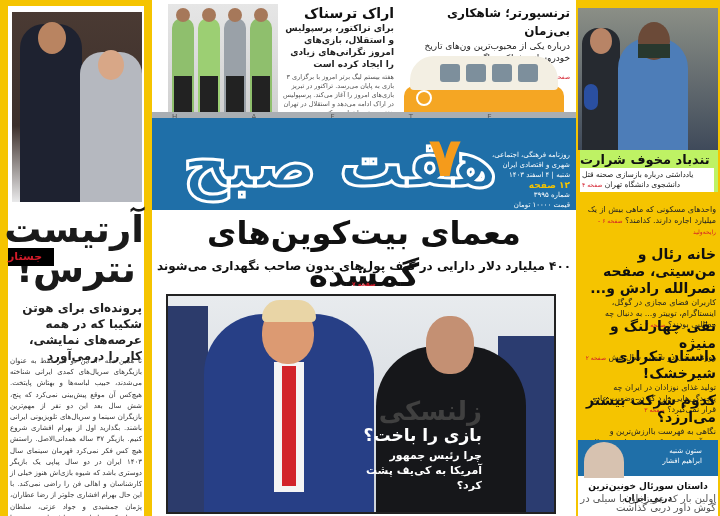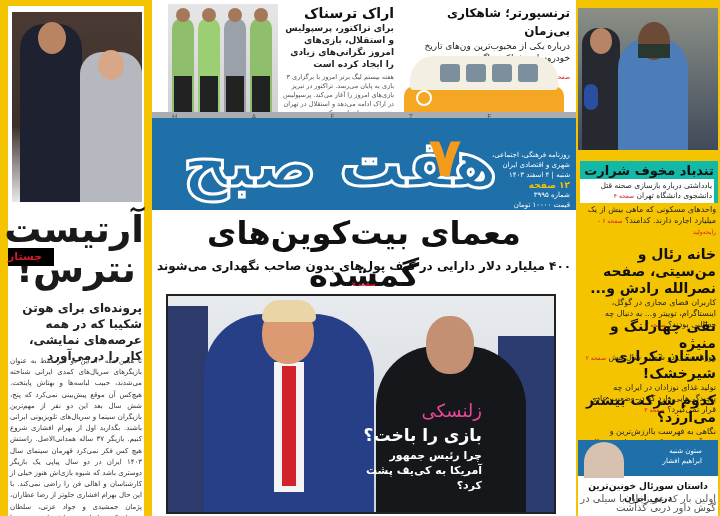--- a/index.html
+++ b/index.html
@@ -53,33 +53,33 @@
 .trump{left:36px;top:18px;width:170px;height:210px;background:#273f86;border-radius:60px 60px 0 0}
 .trump .head{left:58px;top:-10px;width:52px;height:60px;background:#dc9a72;border-radius:48%}
 .trump .hair{left:58px;top:-14px;width:54px;height:22px;background:#e9d5a6;border-radius:24px 24px 6px 6px}
 .trump .shirt{left:70px;top:48px;width:30px;height:130px;background:#f4f4f4}
 .trump .tie{left:78px;top:52px;width:14px;height:120px;background:#d2232a}
 .zel{left:208px;top:50px;width:150px;height:180px;background:#16171a;border-radius:60px 60px 0 0}
 .zel .head{left:50px;top:-30px;width:48px;height:58px;background:#c49073;border-radius:46%}
 .bg-man{left:0;top:10px;width:40px;height:210px;background:#2c3b6b}
 .bg-man2{left:330px;top:40px;width:60px;height:190px;background:#2b3c70}
 #zel-text{left:358px;top:398px;width:124px;text-align:right;direction:rtl}
-#zel-text .t1{font-size:18px;font-weight:normal;color:#ec4899;line-height:26px}
+#zel-text .t1{font-size:26px;font-weight:bold;color:#404040;line-height:26px}
 #zel-text .t2{font-size:17px;font-weight:bold;color:#fff;line-height:22px}
 #zel-text .t3{font-size:11px;font-weight:bold;color:#fff;line-height:15px;margin-top:2px}
 
 #right{left:576px;top:0;width:144px;height:516px;background:#f5c400}
 #right-photo{left:578px;top:8px;width:140px;height:142px;background:linear-gradient(180deg,#8b8f86 0%,#3f4a5a 100%);overflow:hidden}
 .suspect{left:40px;top:30px;width:70px;height:112px;background:#4d7db8;border-radius:30px 30px 0 0}
 .suspect .h{left:20px;top:-16px;width:32px;height:38px;background:#6b4a38;border-radius:50%}
 .suspect .m{left:20px;top:6px;width:32px;height:14px;background:#28382e}
 .onlooker{left:4px;top:20px;width:38px;height:122px;background:#262a30;border-radius:16px 16px 0 0}
 .onlooker .h{left:8px;top:0;width:22px;height:26px;background:#b88466;border-radius:50%}
 .mic{left:6px;top:76px;width:14px;height:26px;background:#2a4fa0;border-radius:7px}
-#right-photo-cap{left:580px;top:161px;width:138px;background:#14b8a6;padding:2px 4px 0 0;text-align:right}
+#right-photo-cap{left:580px;top:150px;width:138px;background:#bef264;padding:2px 4px 0 0;text-align:left}
 #right-photo-cap .t{font-size:13px;font-weight:bold;color:#111;line-height:16px}
 #right-photo-cap .s{font-size:7.5px;color:#222;line-height:10px;background:#fff;padding:2px}
 .rs{position:absolute;left:580px;width:136px;text-align:right}
 .rs .t{font-size:14px;font-weight:bold;color:#111;line-height:17px}
 .rs .s{font-size:8px;color:#222;line-height:11px}
 #column-box{left:578px;top:440px;width:140px;height:76px;background:#fff}
 #column-head{left:578px;top:440px;width:140px;height:36px;background:#1f6fa8}
 #column-author{left:640px;top:446px;width:62px;text-align:right;font-size:7px;line-height:10px;color:#fff}
 #column-photo{left:584px;top:442px;width:40px;height:36px;background:#d7c2b0;border-radius:20px 20px 0 0}
 #column-title{left:580px;top:480px;width:136px;text-align:center;font-size:9px;font-weight:bold;line-height:12px;color:#111}

